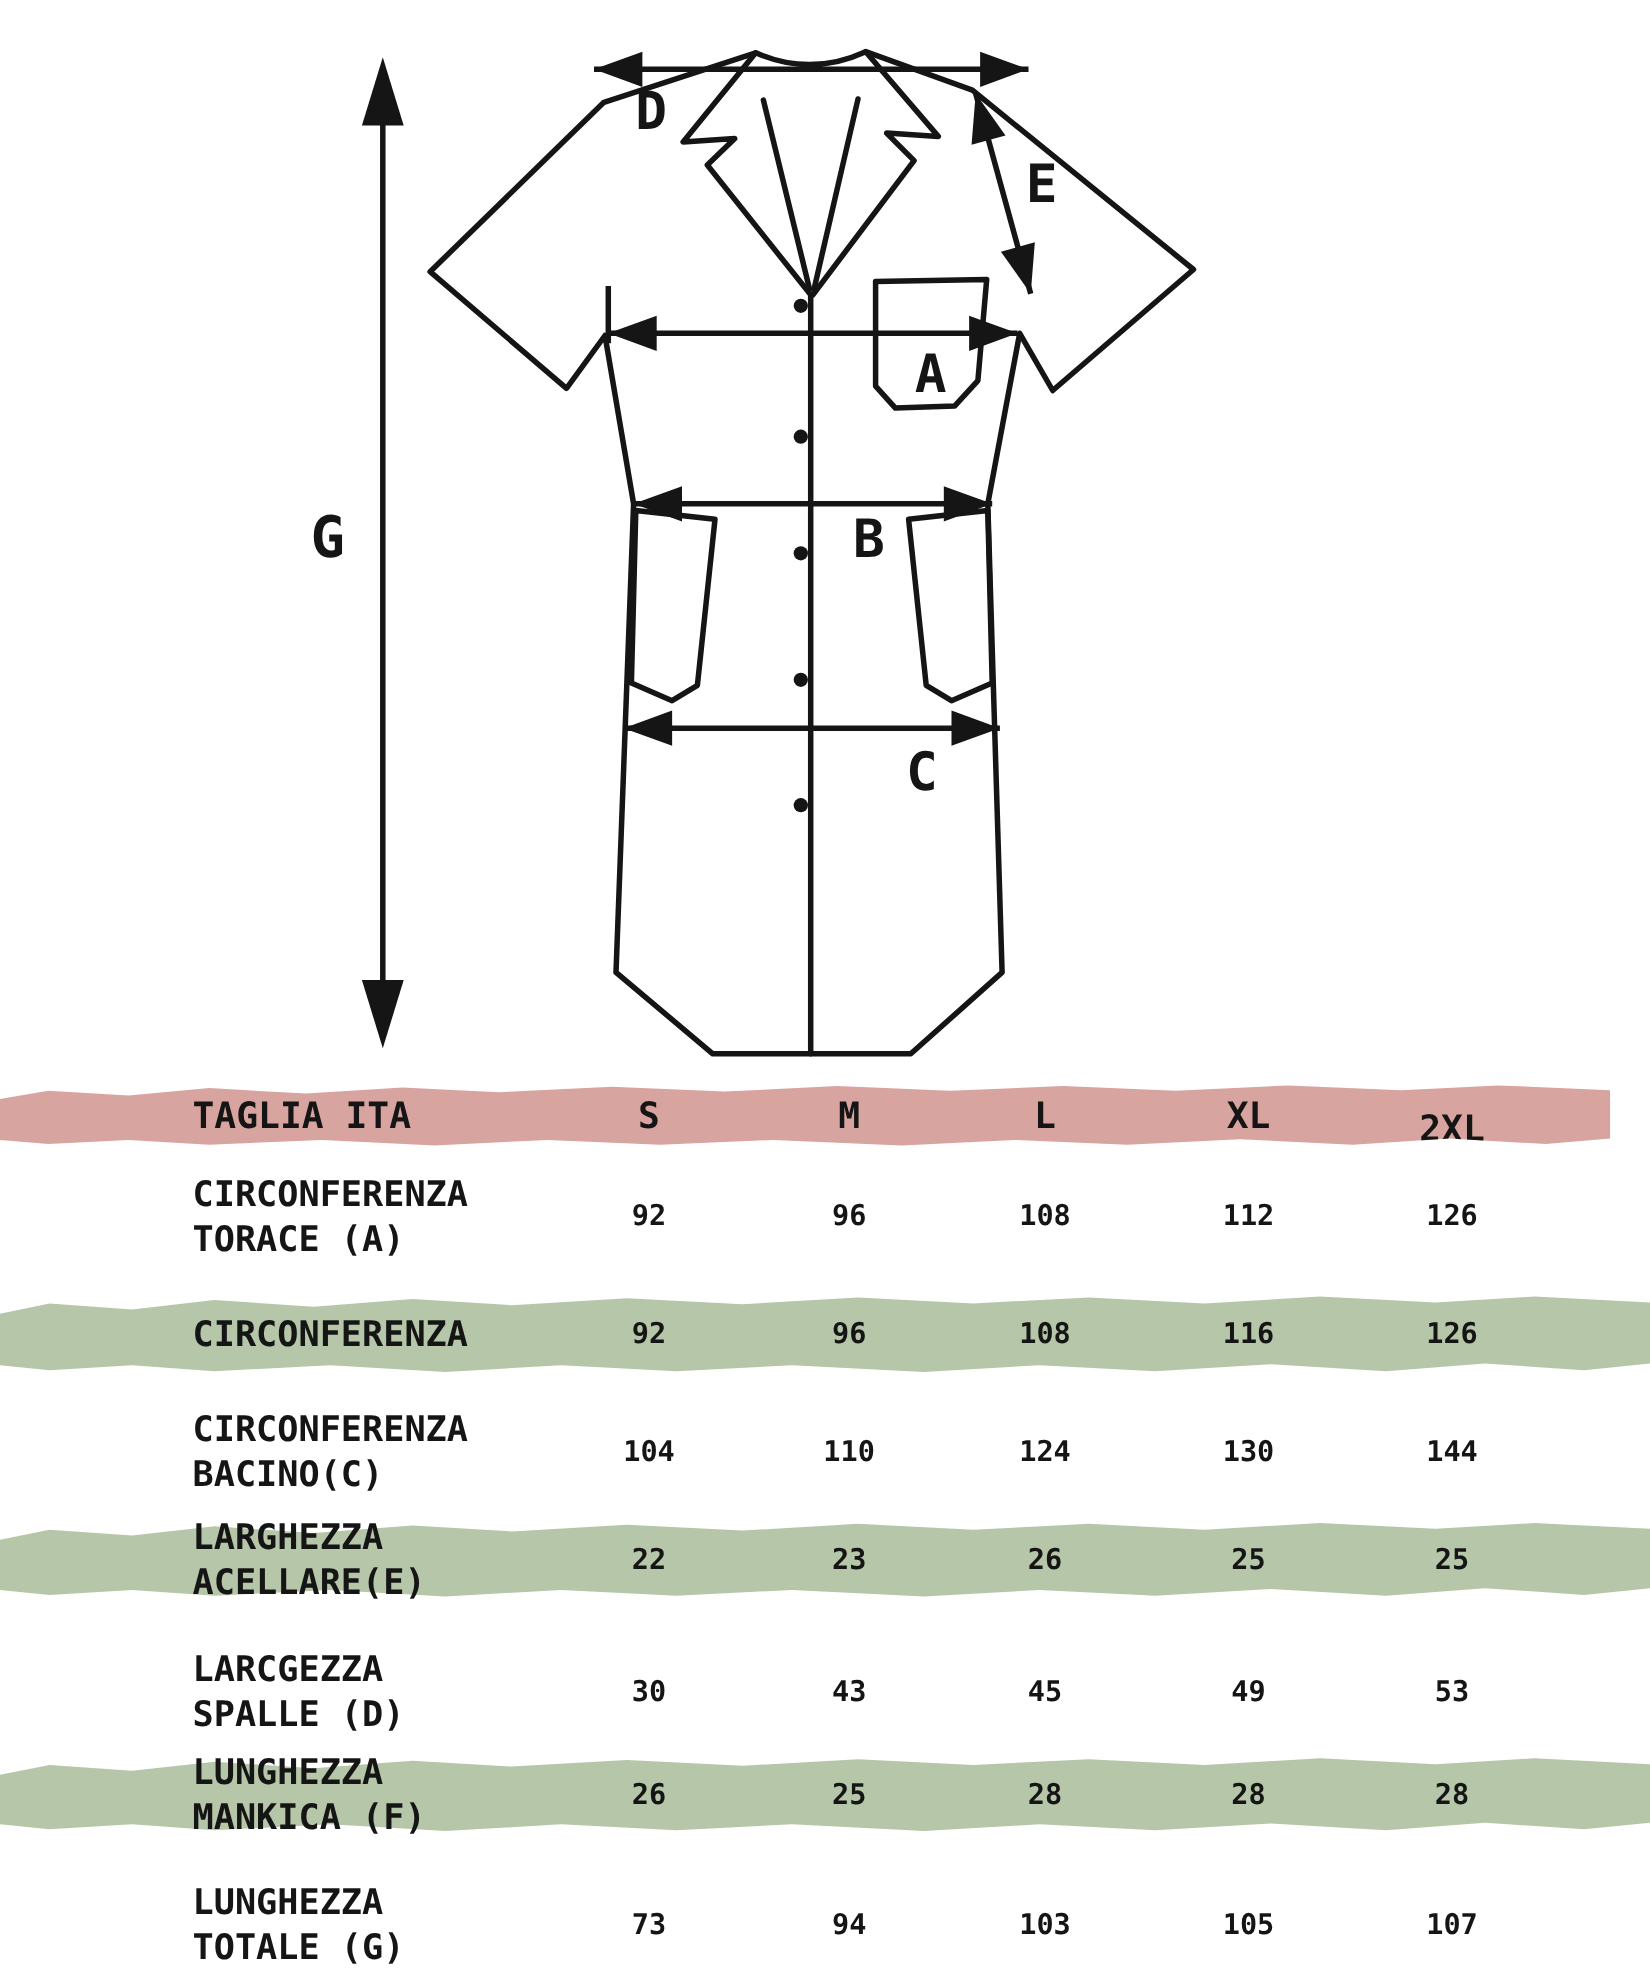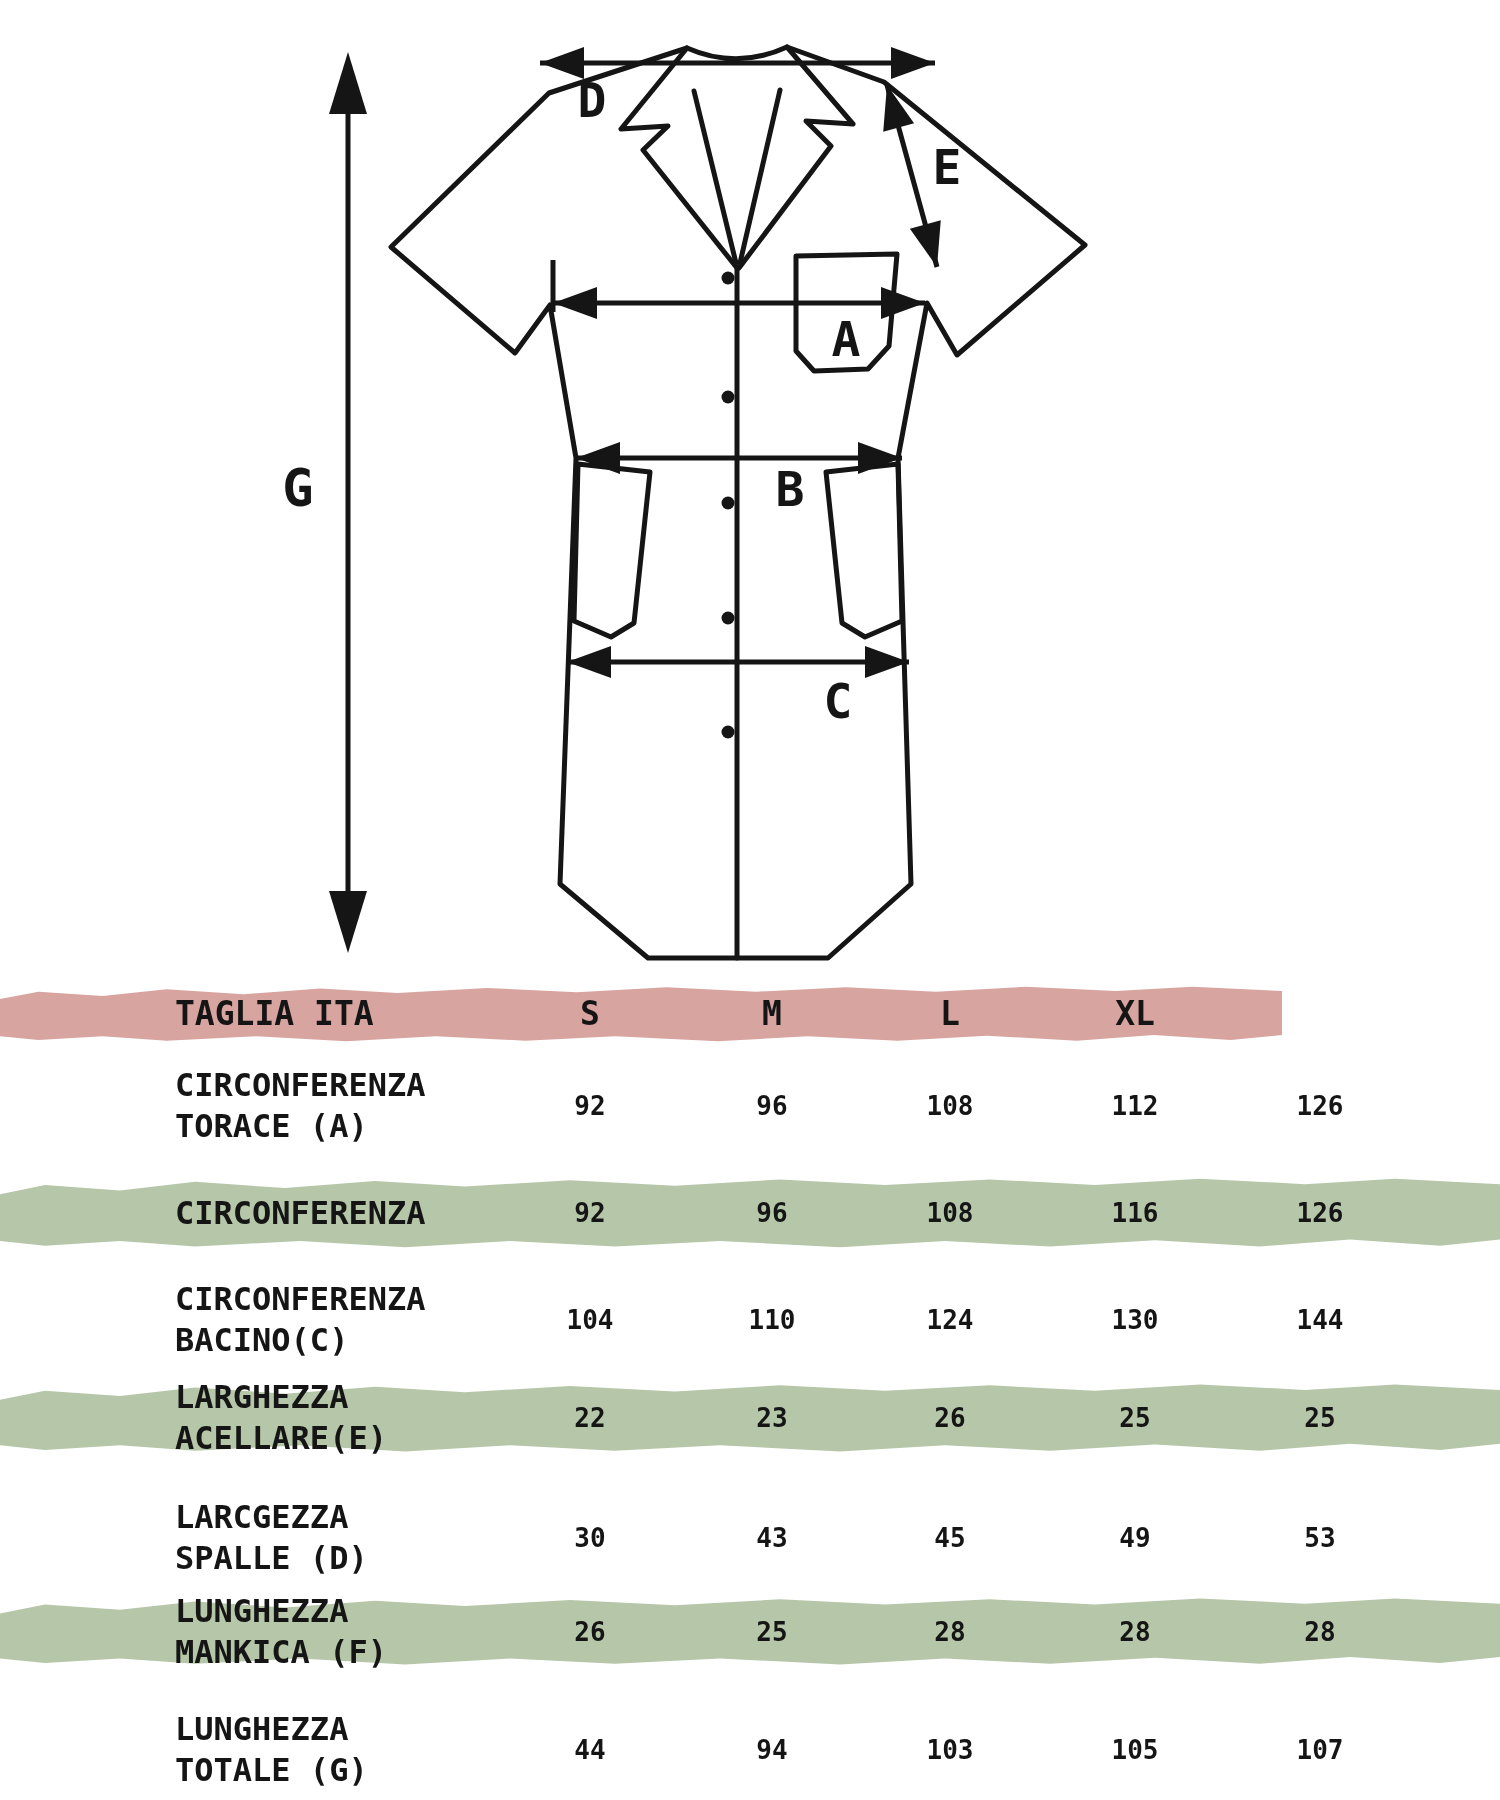--- a/index.html
+++ b/index.html
@@ -17,21 +17,21 @@
     overflow:hidden;
   }
   .diagram{position:absolute;left:0;top:0;}
   .diagram text{
     font-family:"DejaVu Sans Mono", monospace;
     font-weight:bold;
     fill:var(--ink);
   }
   
   .brush{
-    position:absolute;left:0;width:1282px;
+    position:absolute;left:0;width:1464px;
     clip-path:polygon(0 26%,3% 14%,8% 21%,13% 10%,19% 18%,25% 9%,31% 16%,38% 8%,45% 15%,52% 7%,59% 14%,66% 7%,73% 14%,80% 6%,87% 13%,93% 6%,100% 13%,100% 84%,96% 92%,90% 84%,84% 93%,77% 85%,70% 93%,63% 86%,56% 94%,48% 86%,41% 93%,34% 86%,27% 94%,20% 86%,13% 93%,8% 86%,3% 92%,0 86%);
   }
   .header-band{
     top:983px;height:62px;
     background:var(--pink);
   }
   .header-band .cell{
     position:absolute;top:0;height:62px;line-height:62px;
     font-size:33px;font-weight:bold;white-space:nowrap;
   }
@@ -199,21 +199,21 @@
       <span class="val c3">28</span>
       <span class="val c4">28</span>
     </div>
 
     <div class="row" style="top: 1700px; height: 100px;">
 
       <div class="label">
         <div class="l1">LUNGHEZZA</div>
         <div class="l2">TOTALE (G)</div>
       </div>
-      <span class="val c0">44</span>
+      <span class="val c0">73</span>
       <span class="val c1">94</span>
       <span class="val c2">103</span>
       <span class="val c3">105</span>
       <span class="val c4">107</span>
     </div>
   </div>
 
 </div>
 
 </body></html>

